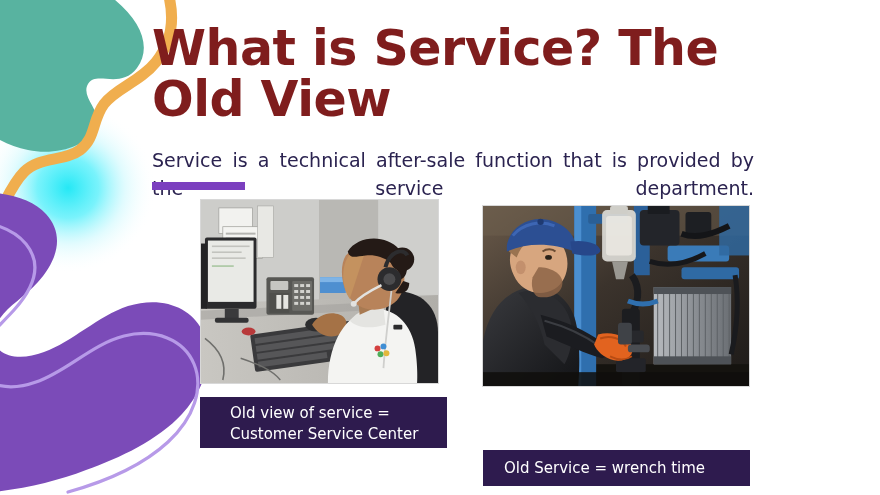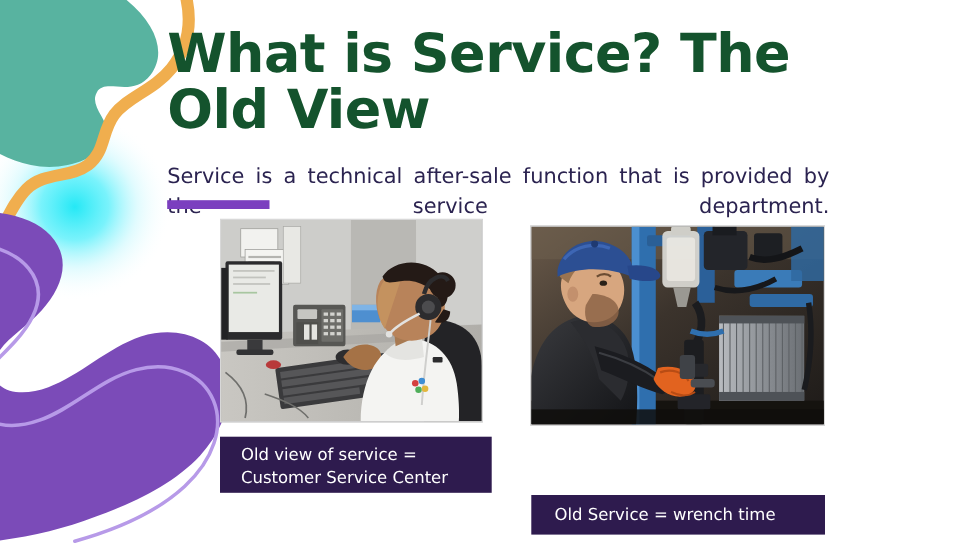--- a/index.html
+++ b/index.html
@@ -28,21 +28,21 @@
   #title {
     position: absolute;
     left: 152px;
     top: 23px;
     width: 640px;
     font-family: "DejaVu Sans", sans-serif;
     font-size: 49px;
     font-weight: bold;
     line-height: 51px;
     letter-spacing: -0.5px;
-    color: #14532d;
+    color: #7f1d1d;
     white-space: pre-wrap;
   }
 
   
   #body-text {
     position: absolute;
     left: 152px;
     top: 146px;
     width: 602px;
     font-family: "DejaVu Sans", sans-serif;
@@ -100,21 +100,21 @@
     font-family: "DejaVu Sans", sans-serif;
     font-size: 15px;
     line-height: 21px;
     box-sizing: border-box;
   }
   #caption-left {
     left: 200px;
     top: 397px;
     width: 247px;
     height: 51px;
-    padding: 6px 0 0 19px;
+    padding: 6px 0 0 30px;
     white-space: pre-line;
   }
   #caption-right {
     left: 483px;
     top: 402px;
     width: 267px;
     height: 36px;
     padding: 8px 0 0 21px;
     margin-top: 48px;
   }

